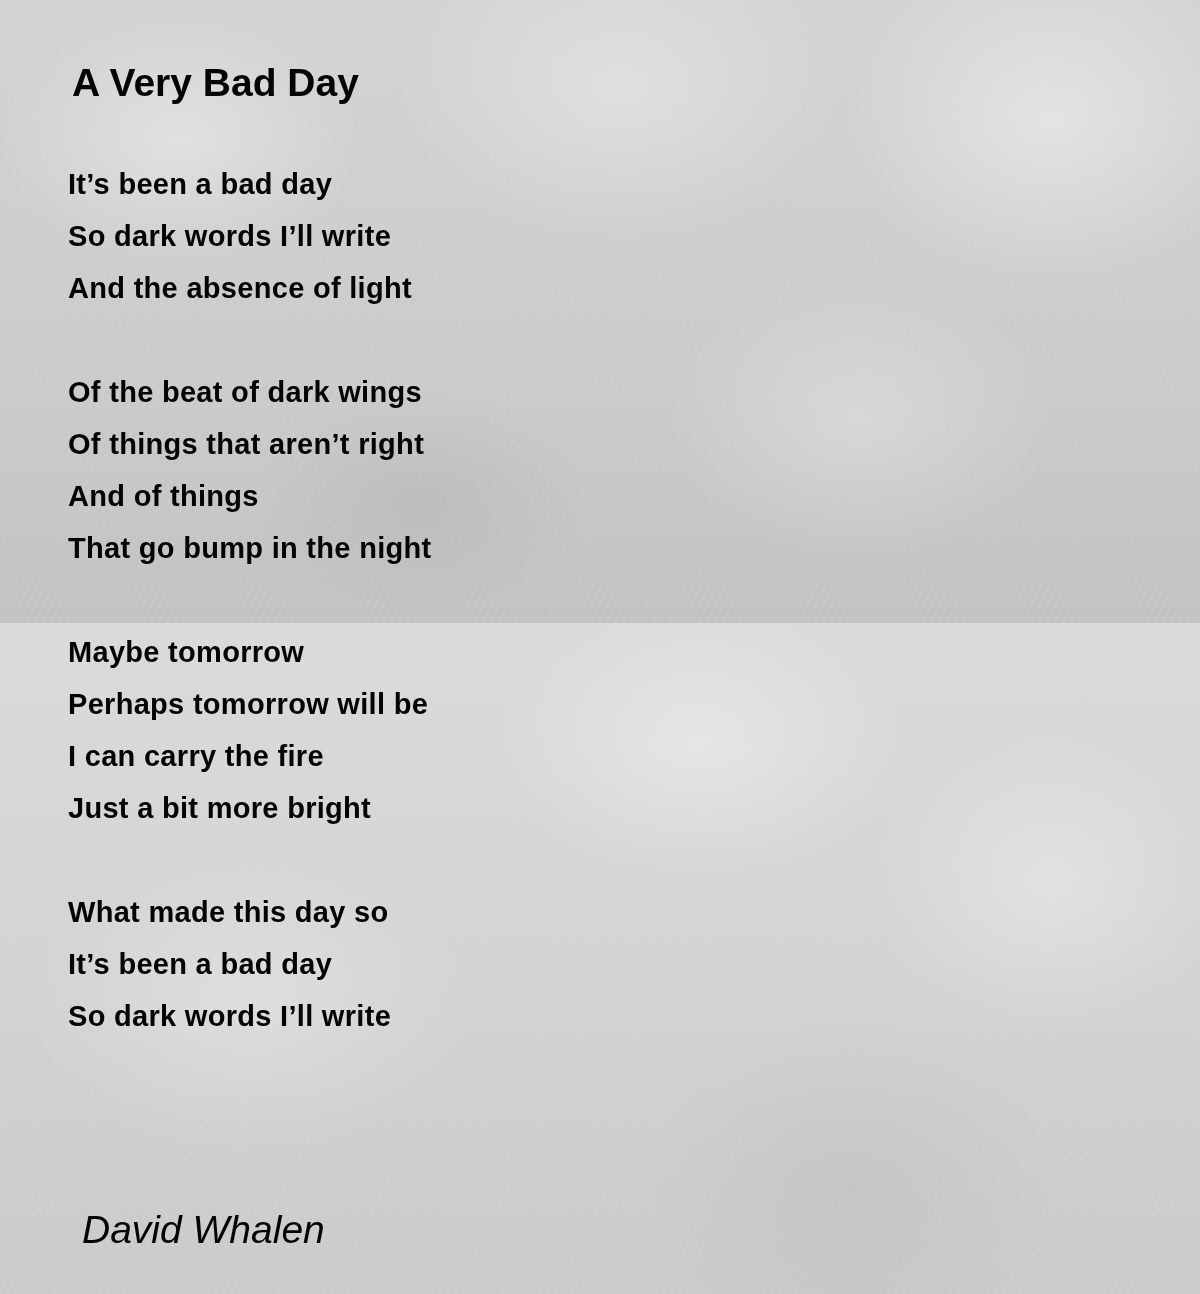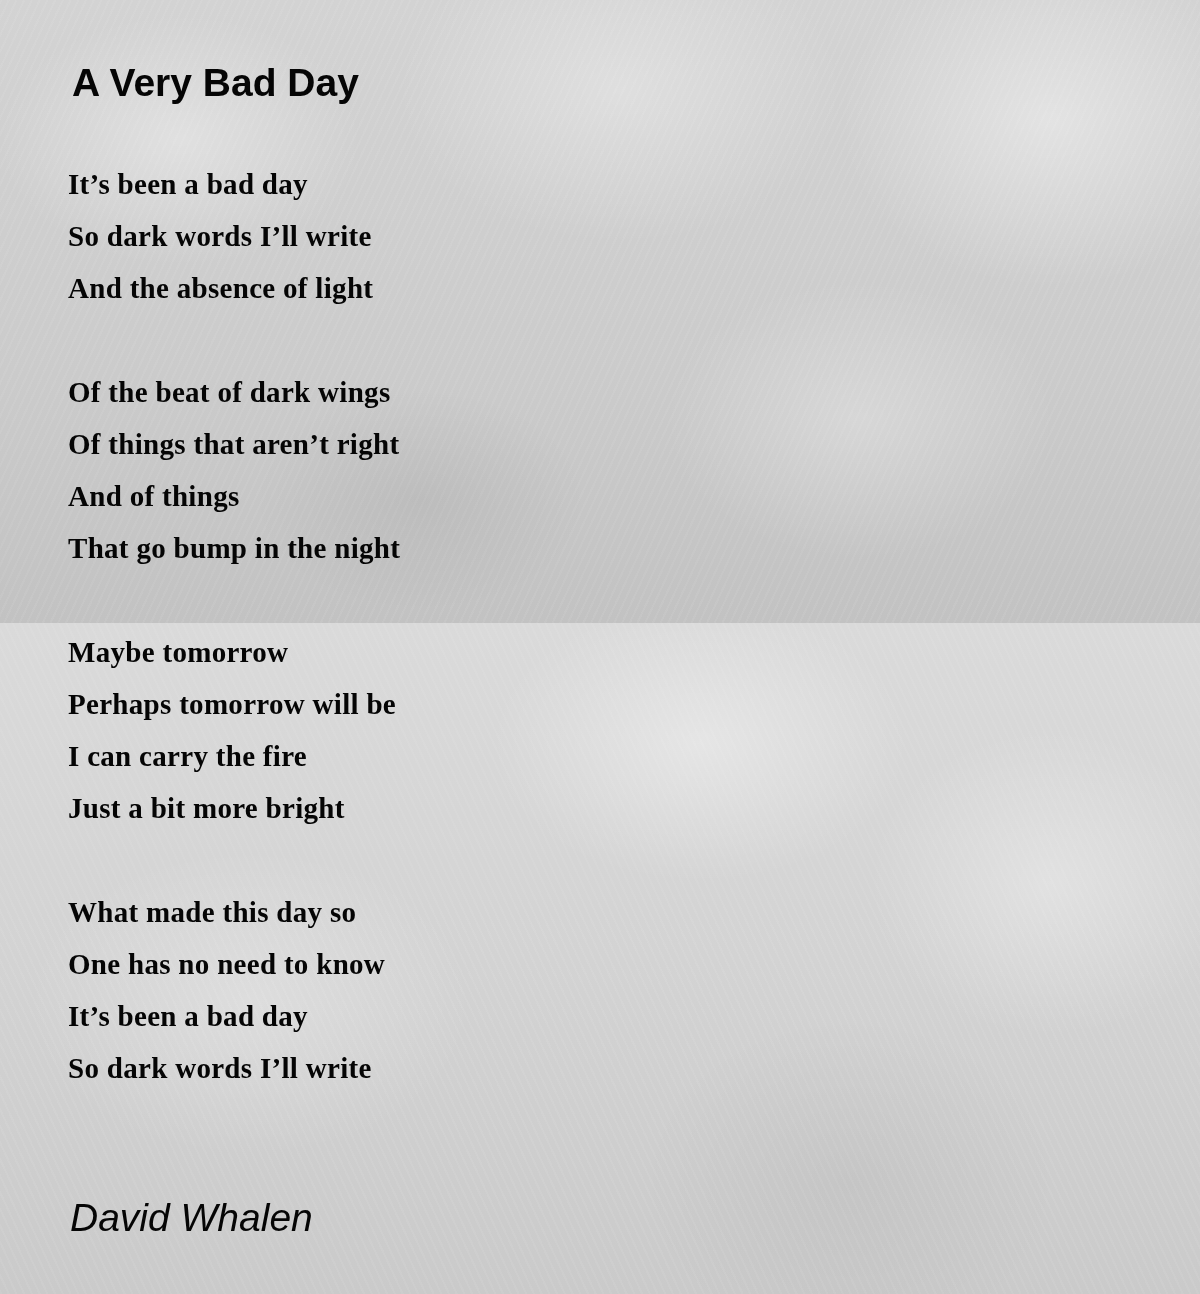--- a/index.html
+++ b/index.html
@@ -66,27 +66,26 @@
     .stanza {
       margin: 0 0 52px 0;
     }
     .line {
       display: block;
       font-size: 29px;
       font-weight: bold;
       line-height: 52px;
       white-space: nowrap;
       letter-spacing: 0.3px;
-      font-family: Liberation Serif, serif;
     }
     .author {
       position: absolute;
       top: 1193px;
       left: 2px;
-      margin: 0;
+      margin: 12px;
       font-size: 39px;
       font-style: italic;
       font-weight: normal;
       line-height: 50px;
       white-space: nowrap;
       text-align: right;
     }
   </style>
 </head>
 <body>
@@ -110,20 +109,19 @@
       <span class="line">That go bump in the night</span>
     </div>
     <div class="stanza">
       <span class="line">Maybe tomorrow</span>
       <span class="line">Perhaps tomorrow will be</span>
       <span class="line">I can carry the fire</span>
       <span class="line">Just a bit more bright</span>
     </div>
     <div class="stanza">
       <span class="line">What made this day so</span>
-      <span class="line">One has no need to know</span>
       <span class="line">It’s been a bad day</span>
       <span class="line">So dark words I’ll write</span>
     </div>
   </div>
 
   <p class="author">David Whalen</p>
 </div>
 
 </body></html>

